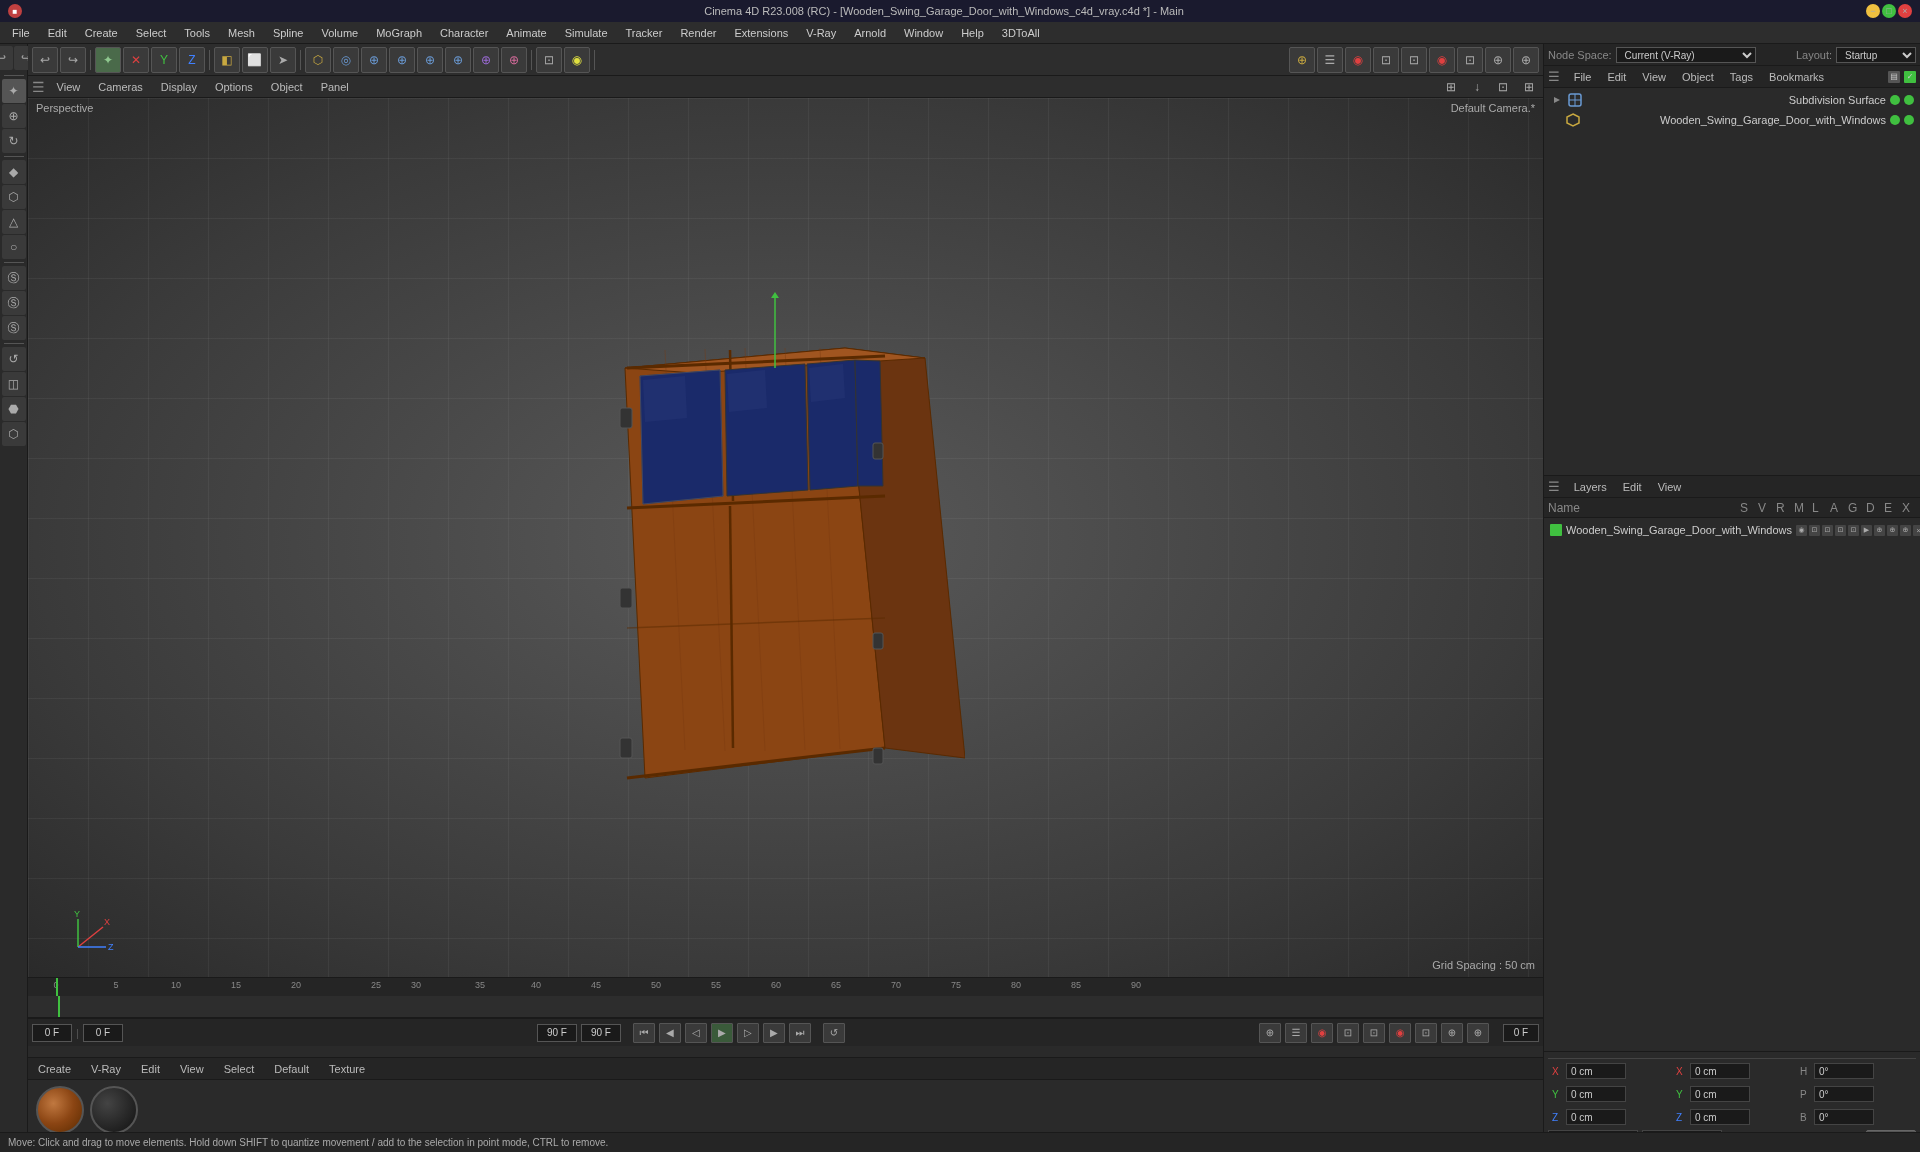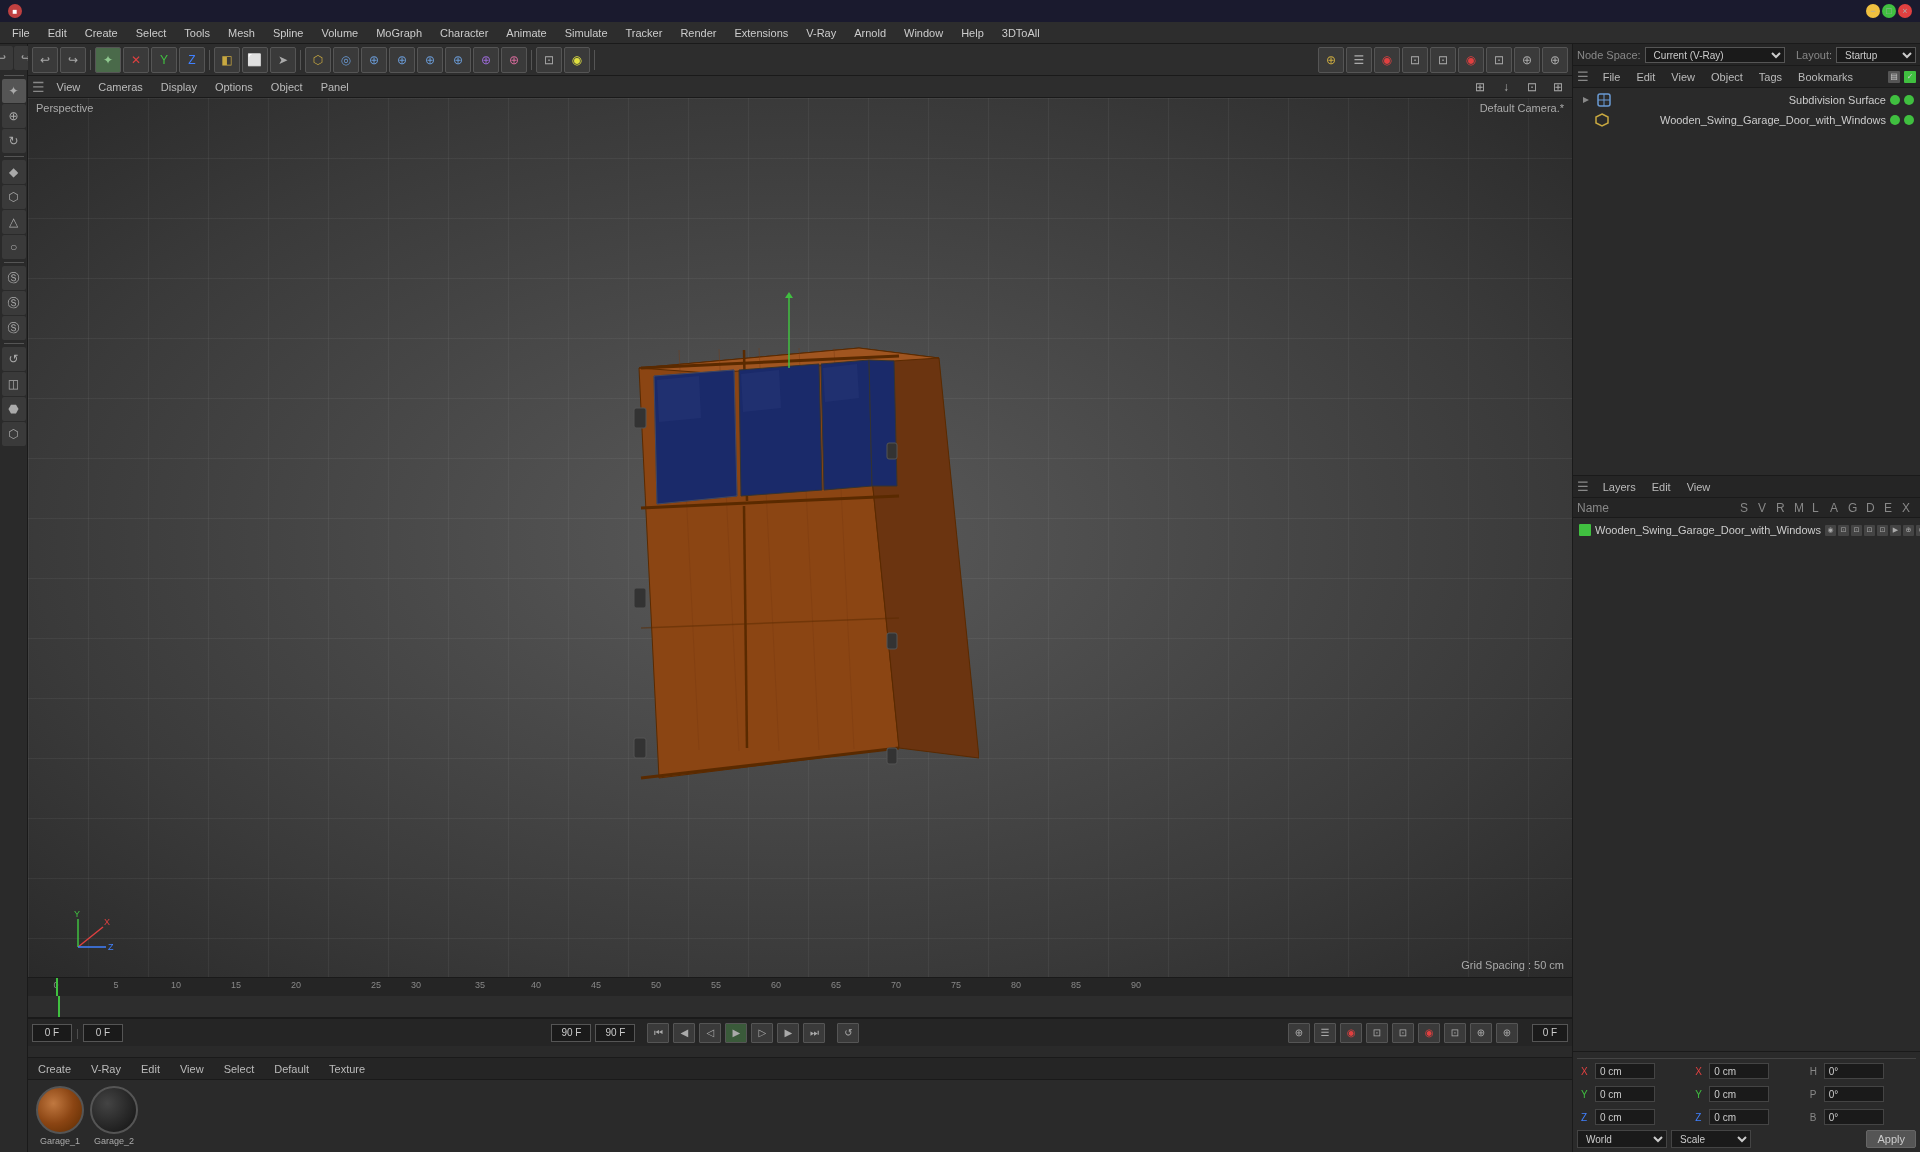--- a/index.html
+++ b/index.html
@@ -233,21 +233,21 @@
       background: #555; border: 1px solid #666; color: #ccc;
       font-size: 11px; padding: 2px 10px; cursor: pointer; border-radius: 2px;
     }
 
     
     #app-container { position: relative; width: 1920px; height: 1152px; display: flex; flex-direction: column; }
     #main-content { display: flex; flex: 1; overflow: hidden; }
     #viewport-area { flex: 1; display: flex; flex-direction: column; }
 
     .right-panel-container {
-      width: 348px; flex-shrink: 0; background: #2a2a2a;
+      width: 377px; flex-shrink: 0; background: #2a2a2a;
       border-left: 1px solid #1a1a1a; display: flex; flex-direction: column;
       position: relative;
     }
 
     
     #tl-ruler {
       position: relative; height: 18px; background: #252525; overflow: hidden;
     }
     #tl-playhead {
       position: absolute; left: 28px; top: 0; bottom: 0; width: 2px; background: #40c040; z-index: 10;
@@ -256,20 +256,21 @@
   </style>
 </head>
 <body>
 
 <div id="app-container">
 
   <div id="title-bar">
     <div style="display:flex;align-items:center;gap:4px;">
       <div style="width:14px;height:14px;background:#c04040;border-radius:50%;display:flex;align-items:center;justify-content:center;font-size:8px;color:white;cursor:pointer;">■</div>
     </div>
+    <div class="title">Cinema 4D R23.008 (RC) - [Wooden_Swing_Garage_Door_with_Windows_c4d_vray.c4d *] - Main</div>
     <div class="win-controls">
       <div class="win-btn minimize">−</div>
       <div class="win-btn maximize">□</div>
       <div class="win-btn close">×</div>
     </div>
   </div>
 
   <div id="menu-bar">
     <div class="menu-item">File</div>
     <div class="menu-item">Edit</div>
@@ -718,14 +719,17 @@
           </select>
           <div style="flex:1;"></div>
           <button class="apply-btn">Apply</button>
         </div>
       </div>
 
     </div>
 
   </div>
 
+  <div id="status-bar">
+    <div>Move: Click and drag to move elements. Hold down SHIFT to quantize movement / add to the selection in point mode, CTRL to remove.</div>
+  </div>
 
 </div>
 
 </body></html>

